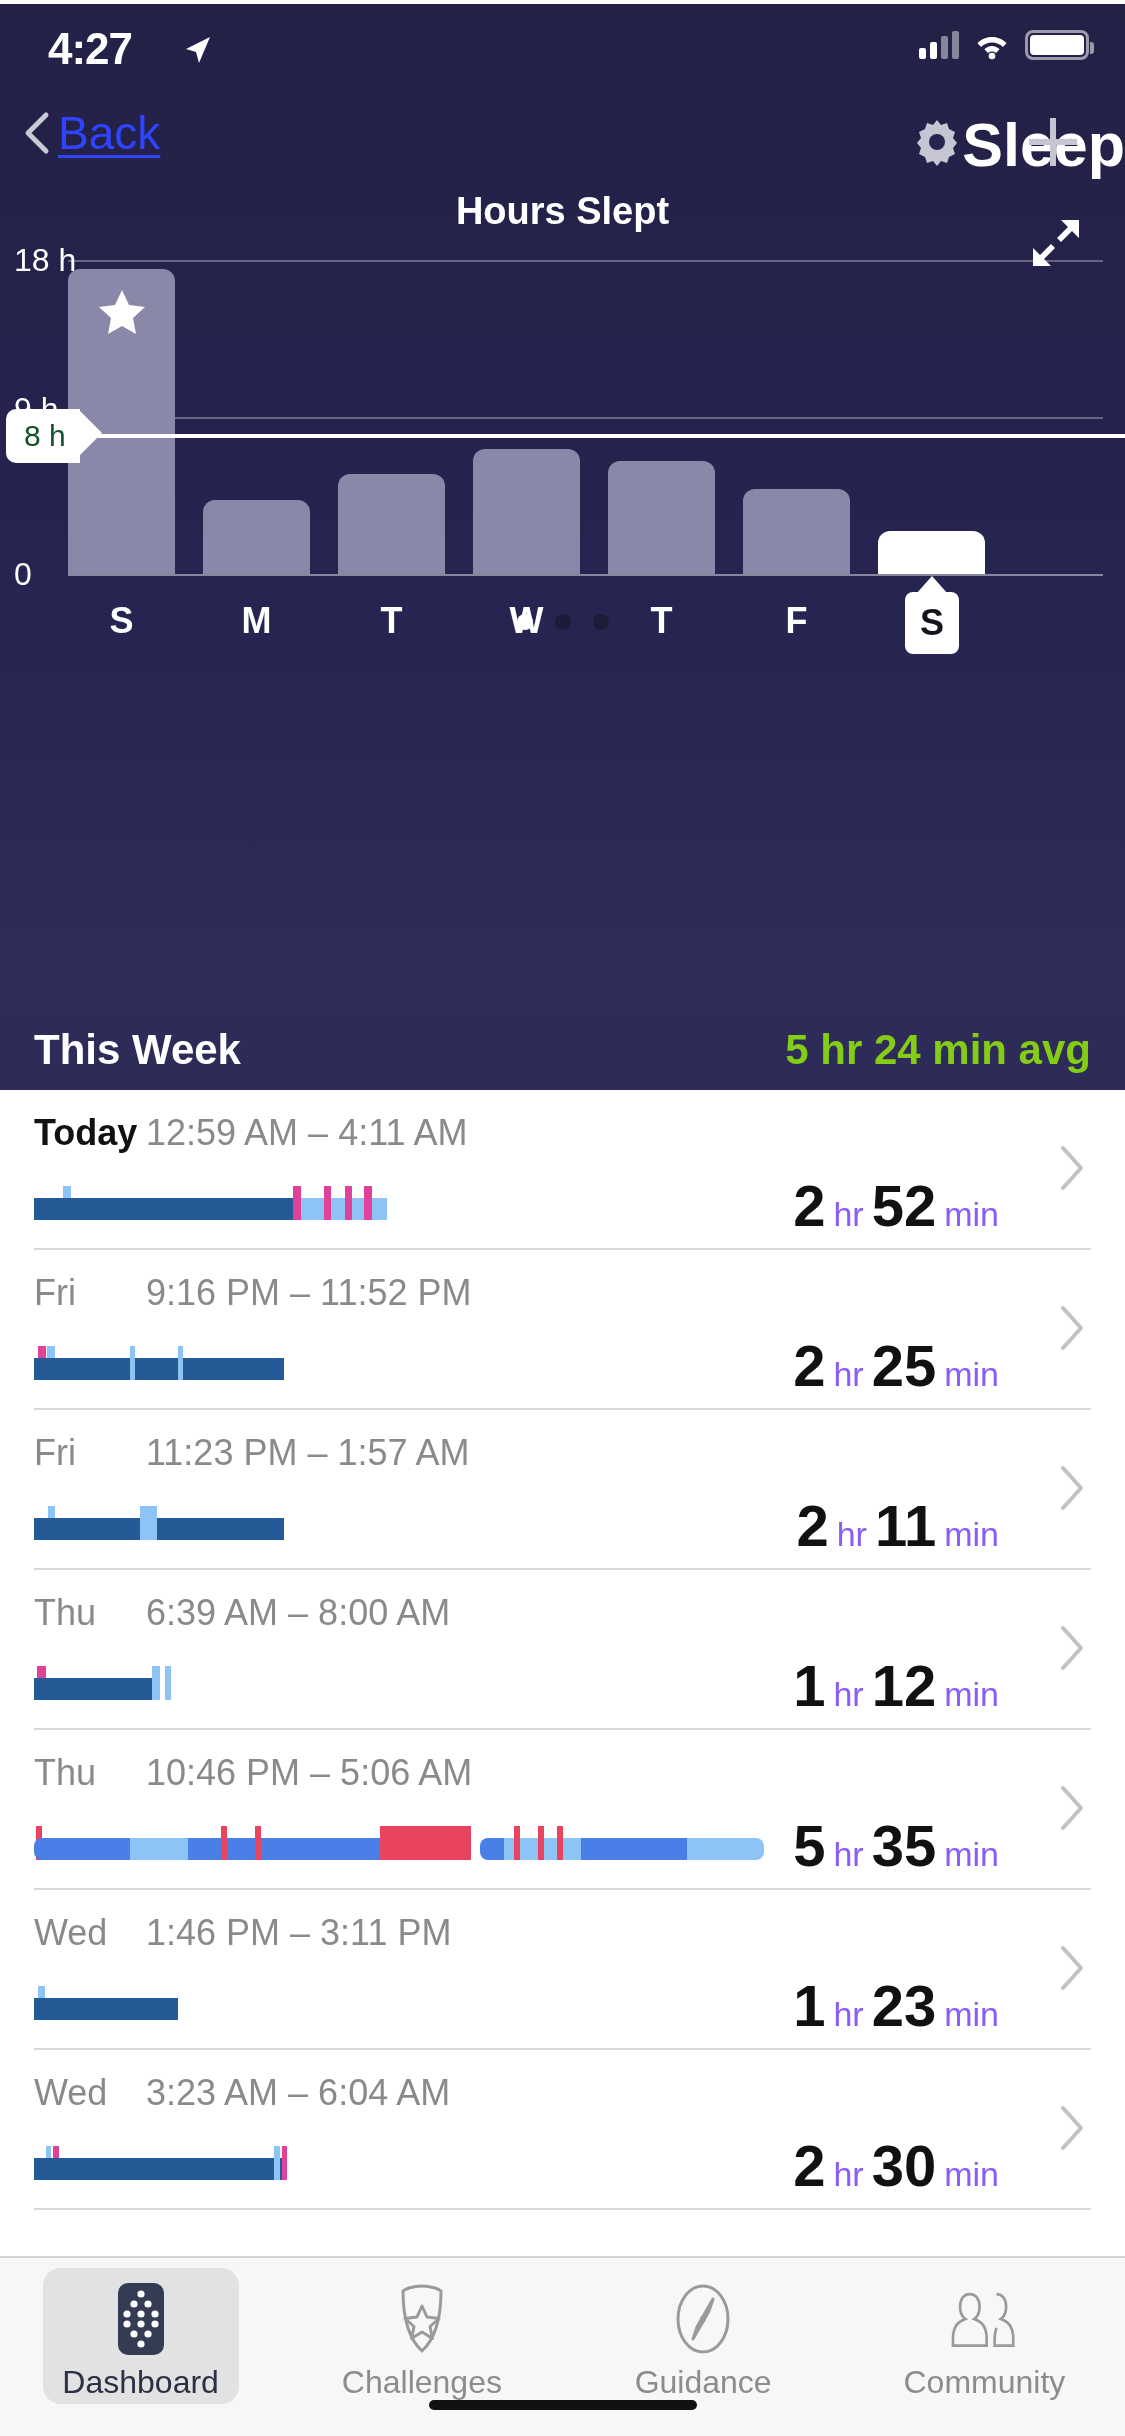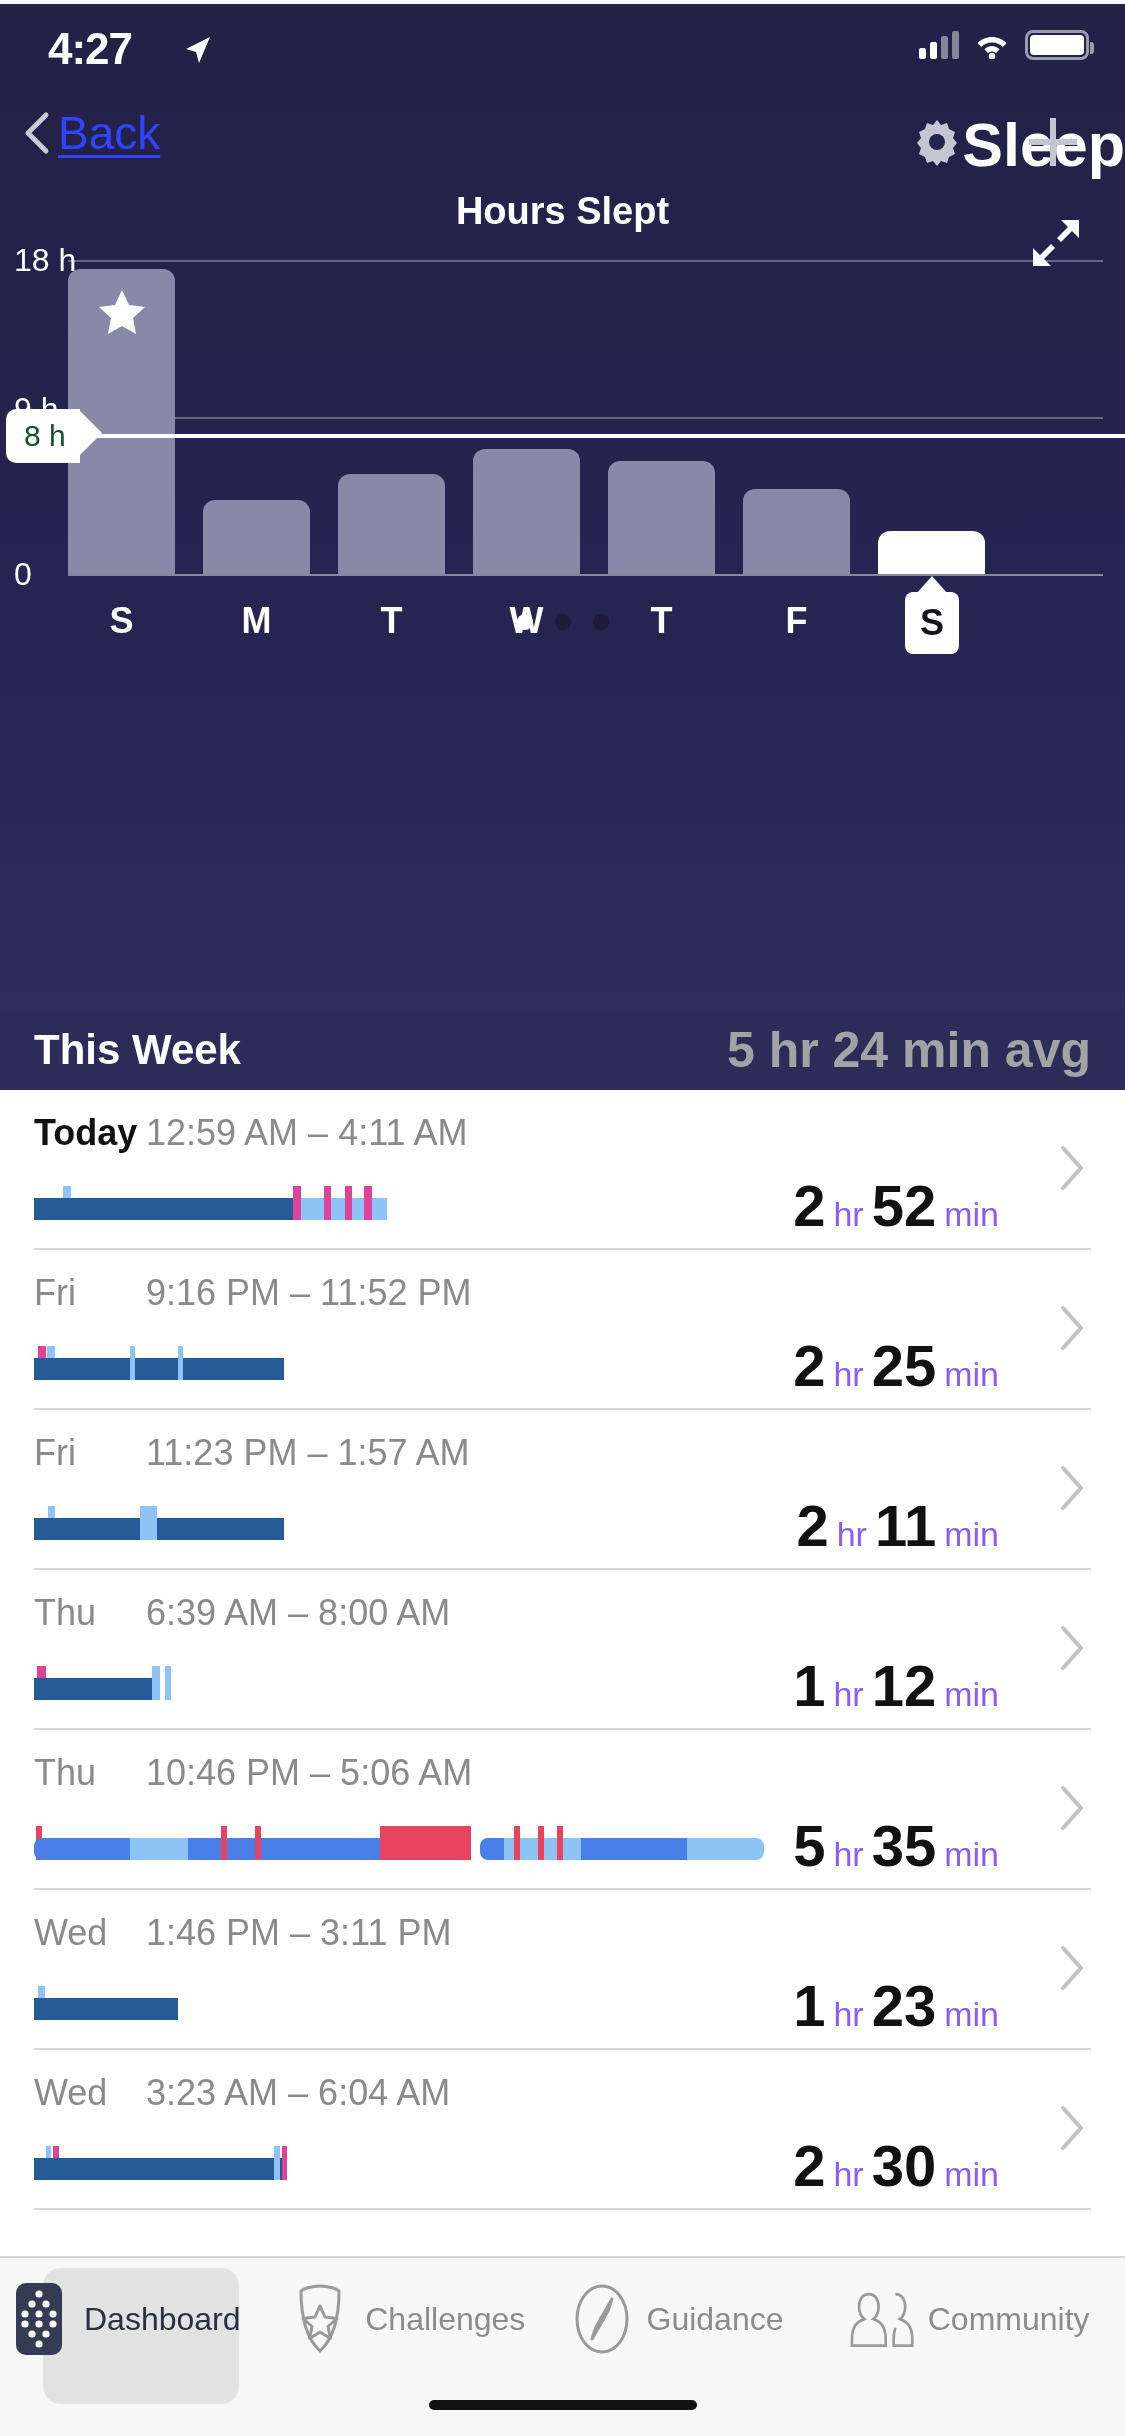--- a/index.html
+++ b/index.html
@@ -116,21 +116,21 @@
   .dots i { width:16px; height:16px; border-radius:50%; background:#1d1b38; display:block; }
   .dots i.on { background:#ffffff; }
 
   
   .week-bar {
     position:absolute; left:0; top:1010px; width:1125px; height:80px;
     background:#2d2b57; display:flex; align-items:center; justify-content:space-between;
     padding:0 34px;
   }
   .week-bar .wl { font-size:42px; font-weight:700; color:#ffffff; }
-  .week-bar .wr { font-size:50px; font-weight:700; color:#a3a3a3; }
+  .week-bar .wr { font-size:42px; font-weight:700; color:#84cc16; }
 
   
   .list { position:absolute; left:0; top:1090px; width:1125px; height:1300px; overflow:hidden; background:#fff; }
   .row { position:relative; height:160px; border-bottom:2px solid #d8d8d8; margin:0 34px; }
   .row-head { position:absolute; left:0; top:22px; display:flex; align-items:baseline; }
   .row-day { font-size:36px; color:#8a8a8a; width:112px; }
   .row-day.today { color:#111111; font-weight:700; }
   .row-time { font-size:36px; color:#8a8a8a; }
   .hypno { position:absolute; left:0; top:96px; height:34px; width:640px; }
   .hypno .seg { position:absolute; bottom:0; height:22px; }
@@ -148,21 +148,21 @@
   .dur .big { font-size:58px; font-weight:700; }
   .dur .small { font-size:34px; color:#8b5cf6; }
   .row-chev { position:absolute; right:6px; top:54px; width:26px; height:48px; }
 
   
   .tabbar {
     position:absolute; left:0; bottom:0; width:1125px; height:180px;
     background:#f7f7f7; border-top:2px solid #d4d4d4;
     display:flex; align-items:flex-start; padding-top:10px;
   }
-  .tab { flex:1; display:flex; align-items:center; gap:6px; position:relative; padding-top:12px; }
+  .tab { flex:1; display:flex; flex-direction:column; align-items:center; gap:6px; position:relative; padding-top:12px; }
   .tab .ico { width:78px; height:78px; display:flex; align-items:center; justify-content:center; }
   .tab .lbl { font-size:32px; color:#8c8c8c; }
   .tab.active .lbl { color:#2c3045; }
   .tab.active .hl {
     position:absolute; left:50%; top:0; transform:translateX(-50%);
     width:196px; height:136px; background:#e2e2e2; border-radius:18px; z-index:0;
   }
   .tab .ico, .tab .lbl { position:relative; z-index:1; }
   .badge {
     position:absolute; right:18px; top:6px; width:56px; height:56px;

